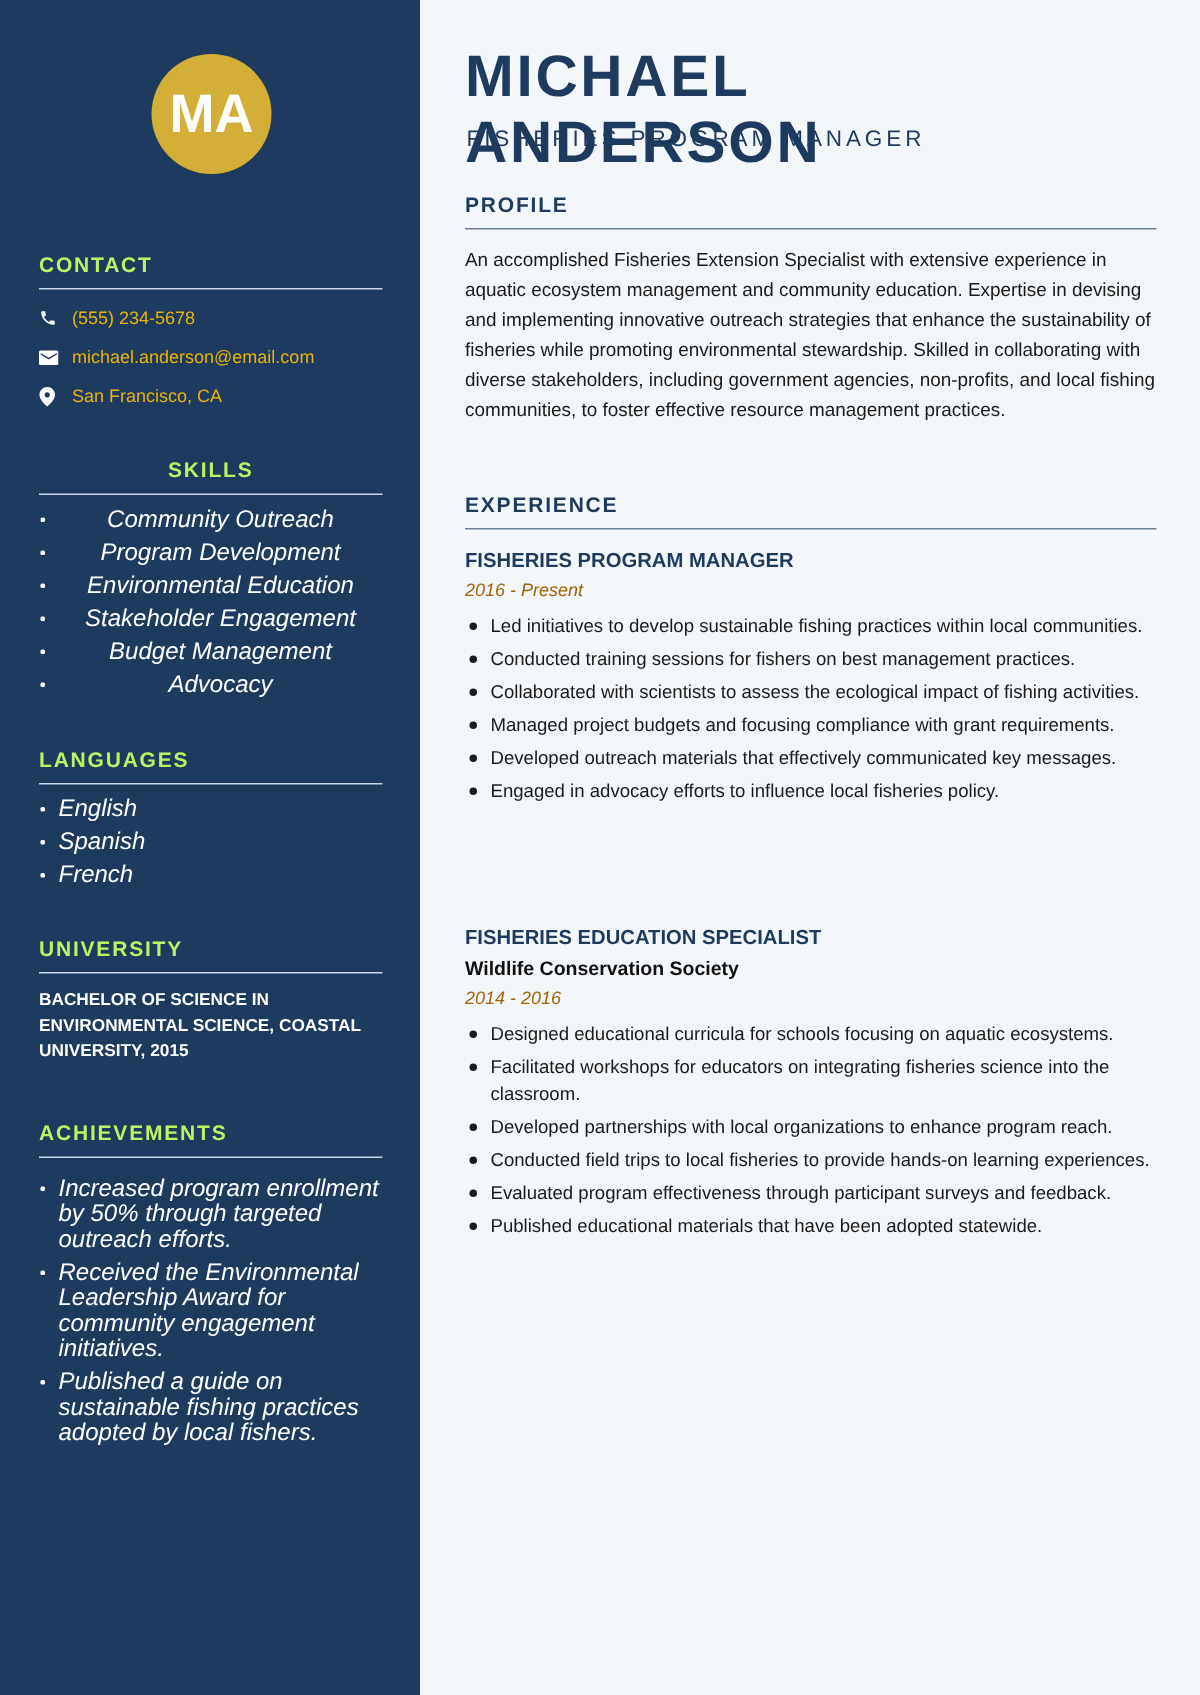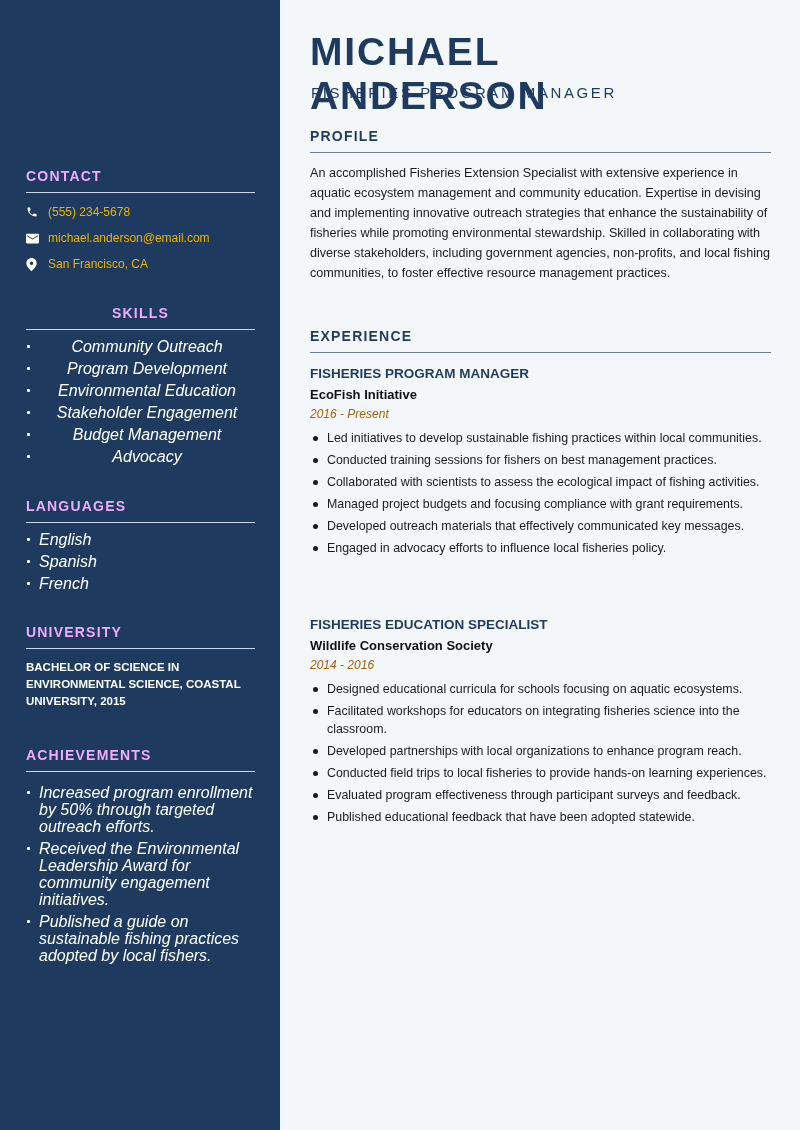--- a/index.html
+++ b/index.html
@@ -2,21 +2,21 @@
 <html><head>
 <meta charset="utf-8">
 <style>
   * { box-sizing: border-box; margin: 0; padding: 0; }
   html, body { width: 800px; height: 1130px; }
   body { font-family: "Liberation Sans", "DejaVu Sans", sans-serif; background: #f4f7fa; position: relative; overflow: hidden; }
   .sidebar { position: absolute; left: 0; top: 0; width: 280px; height: 1130px; background: #1e3a5f; color: #fff; }
   .main { position: absolute; left: 280px; top: 0; width: 424px; height: 1130px; background: #f4f7fa; }
   .avatar { position: absolute; left: 101px; top: 36px; width: 80px; height: 80px; border-radius: 50%; background: #d4af37; color: #fff; font-weight: 700; font-size: 36px; display: flex; align-items: center; justify-content: center; letter-spacing: 0px; }
   .sb-section { position: absolute; left: 26px; width: 229px; }
-  .sb-title { font-size: 14px; font-weight: 700; letter-spacing: 1.2px; color: #f0abfc; padding-bottom: 8px; border-bottom: 1.5px solid #c9d6e8; }
+  .sb-title { font-size: 14px; font-weight: 700; letter-spacing: 1.2px; color: #bef264; padding-bottom: 8px; border-bottom: 1.5px solid #c9d6e8; }
   .contact-row { display: flex; align-items: center; font-size: 12px; color: #eab308; height: 26px; }
   .contact-row .ic { width: 22px; display: flex; align-items: center; }
   .contact-row svg { fill: #fff; }
   .sb-list { list-style: none; margin-top: 8px; }
   .sb-list li { position: relative; padding-left: 13px; font-size: 16px; line-height: 17px; margin-bottom: 5px; color: #fff; font-style: italic; }
   .sb-list li::before { content: ""; position: absolute; left: 1px; top: 7px; width: 3px; height: 3px; background: #fff; border-radius: 1px; }
   .edu { margin-top: 10px; font-size: 11.5px; font-weight: 700; line-height: 17px; color: #fff; }
 
   .name { position: absolute; left: 30px; top: 30px; font-size: 39px; font-weight: 700; color: #1e3a5f; letter-spacing: 1.8px; }
   .role { position: absolute; left: 31px; top: 84px; font-size: 15px; color: #1e3a5f; letter-spacing: 2.6px; }
@@ -28,20 +28,21 @@
   .job-org { margin-top: 6px; font-size: 13px; font-weight: 700; color: #111; }
   .job-date { margin-top: 5px; font-size: 12px; font-style: italic; color: #a16207; }
   .job-list { list-style: none; margin-top: 8px; }
   .job-list li { position: relative; padding-left: 17px; font-size: 12.4px; line-height: 18px; margin-bottom: 4px; color: #1a1a1a; }
   .job-list li::before { content: ""; position: absolute; left: 3px; top: 7px; width: 5px; height: 5px; background: #1a1a1a; border-radius: 50%; }
 </style>
 </head>
 <body>
 
 <aside class="sidebar">
+  <div class="avatar">MA</div>
 
   <section class="sb-section" style="top:168px;">
     <div class="sb-title">CONTACT</div>
     <div style="margin-top:6px;">
       <div class="contact-row">
         <span class="ic">
           <svg width="12" height="12" viewBox="0 0 24 24">
               <path d="M6.6 10.8c1.4 2.8 3.8 5.1 6.6 6.6l2.2-2.2c.3-.3.7-.4 1-.2 1.1.4 2.3.6 3.6.6.6 0 1 .4 1 1V20c0 .6-.4 1-1 1C10.6 21 3 13.4 3 4c0-.6.4-1 1-1h3.5c.6 0 1 .4 1 1 0 1.3.2 2.5.6 3.6.1.3 0 .7-.2 1L6.6 10.8z"></path>
             </svg>
         </span>
@@ -110,21 +111,20 @@
     <div class="m-title">PROFILE</div>
     <p class="profile">An accomplished Fisheries Extension Specialist with extensive experience in aquatic ecosystem management and community education. Expertise in devising and implementing innovative outreach strategies that enhance the sustainability of fisheries while promoting environmental stewardship. Skilled in collaborating with diverse stakeholders, including government agencies, non-profits, and local fishing communities, to foster effective resource management practices.</p>
   </section>
 
   <section class="m-section" style="top:328px;">
     <div class="m-title">EXPERIENCE</div>
   </section>
 
   <div class="job" style="top:366px;">
     <div class="job-title">FISHERIES PROGRAM MANAGER</div>
-    <div class="job-org">EcoFish Initiative</div>
     <div class="job-date">2016 - Present</div>
     <ul class="job-list">
       <li>Led initiatives to develop sustainable fishing practices within local communities.</li>
       <li>Conducted training sessions for fishers on best management practices.</li>
       <li>Collaborated with scientists to assess the ecological impact of fishing activities.</li>
       <li>Managed project budgets and focusing compliance with grant requirements.</li>
       <li>Developed outreach materials that effectively communicated key messages.</li>
       <li>Engaged in advocacy efforts to influence local fisheries policy.</li>
     </ul>
   </div>
@@ -132,16 +132,16 @@
   <div class="job" style="top:617px;">
     <div class="job-title">FISHERIES EDUCATION SPECIALIST</div>
     <div class="job-org">Wildlife Conservation Society</div>
     <div class="job-date">2014 - 2016</div>
     <ul class="job-list">
       <li>Designed educational curricula for schools focusing on aquatic ecosystems.</li>
       <li>Facilitated workshops for educators on integrating fisheries science into the classroom.</li>
       <li>Developed partnerships with local organizations to enhance program reach.</li>
       <li>Conducted field trips to local fisheries to provide hands-on learning experiences.</li>
       <li>Evaluated program effectiveness through participant surveys and feedback.</li>
-      <li>Published educational feedback that have been adopted statewide.</li>
+      <li>Published educational materials that have been adopted statewide.</li>
     </ul>
   </div>
 </main>
 
 </body></html>

